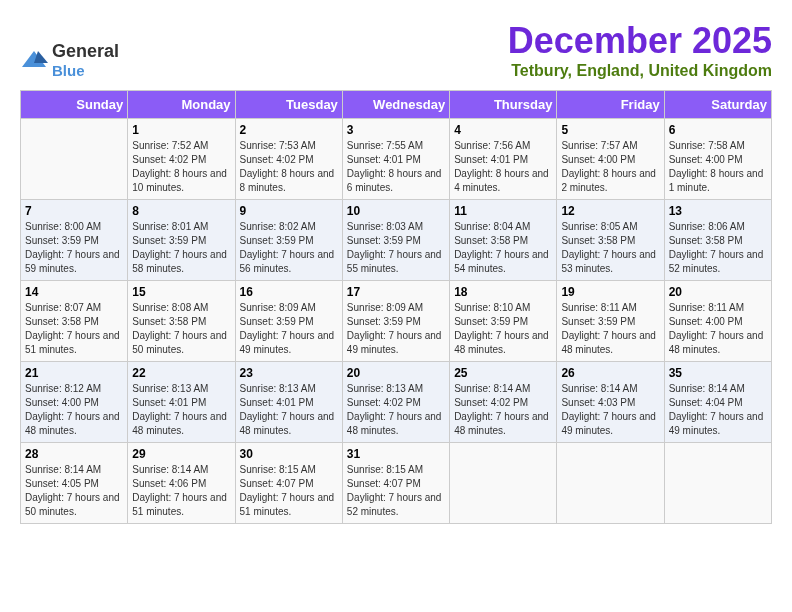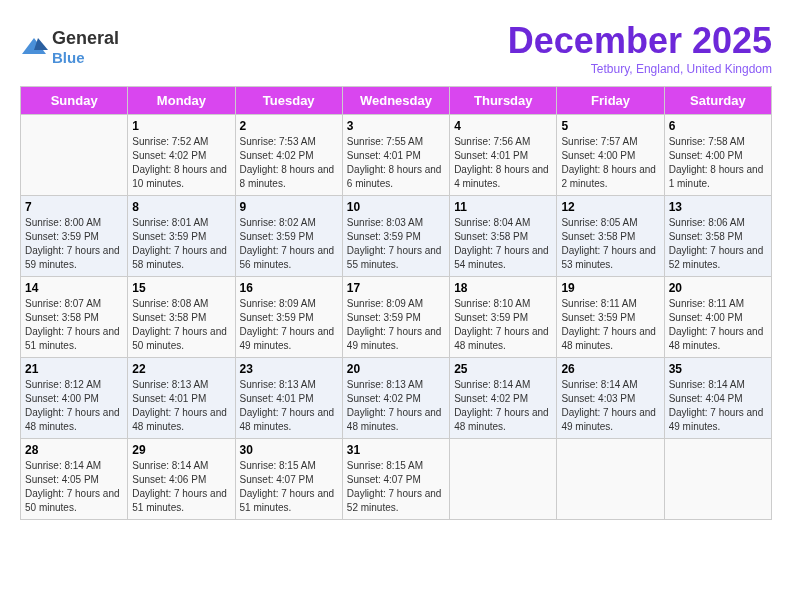--- a/index.html
+++ b/index.html
@@ -6,21 +6,21 @@
     body {
       font-family: Arial, sans-serif;
       background: #fff;
       width: 792px;
       min-height: 612px;
       padding: 20px;
     }
     .header-area {
       display: flex;
       justify-content: space-between;
-      align-items: center;
+      align-items: flex-end;
       margin-bottom: 10px;
     }
     .logo {
       display: flex;
       align-items: center;
       gap: 4px;
     }
     .logo-text-general {
       font-size: 18px;
       font-weight: bold;
@@ -39,33 +39,34 @@
     }
     .title-area {
       text-align: right;
     }
     .main-title {
       font-size: 36px;
       font-weight: bold;
       color: #6d28d9;
     }
     .subtitle {
-      font-size: 12px;
-      color: #8b5cf6;
+      font-size: 16px;
+      color: #4d7c0f;
+      font-weight: bold;
     }
     table {
       width: 100%;
       border-collapse: collapse;
       font-size: 11px;
     }
     thead tr th {
-      background-color: #d946ef;
+      background-color: #8b5cf6;
       color: #fff;
       padding: 6px 4px;
-      text-align: center;
+      text-align: right;
       font-size: 13px;
       font-weight: bold;
       border: 1px solid #ccc;
     }
     tbody tr td {
       border: 1px solid #ccc;
       padding: 4px;
       vertical-align: top;
       width: calc(100% / 7);
     }

